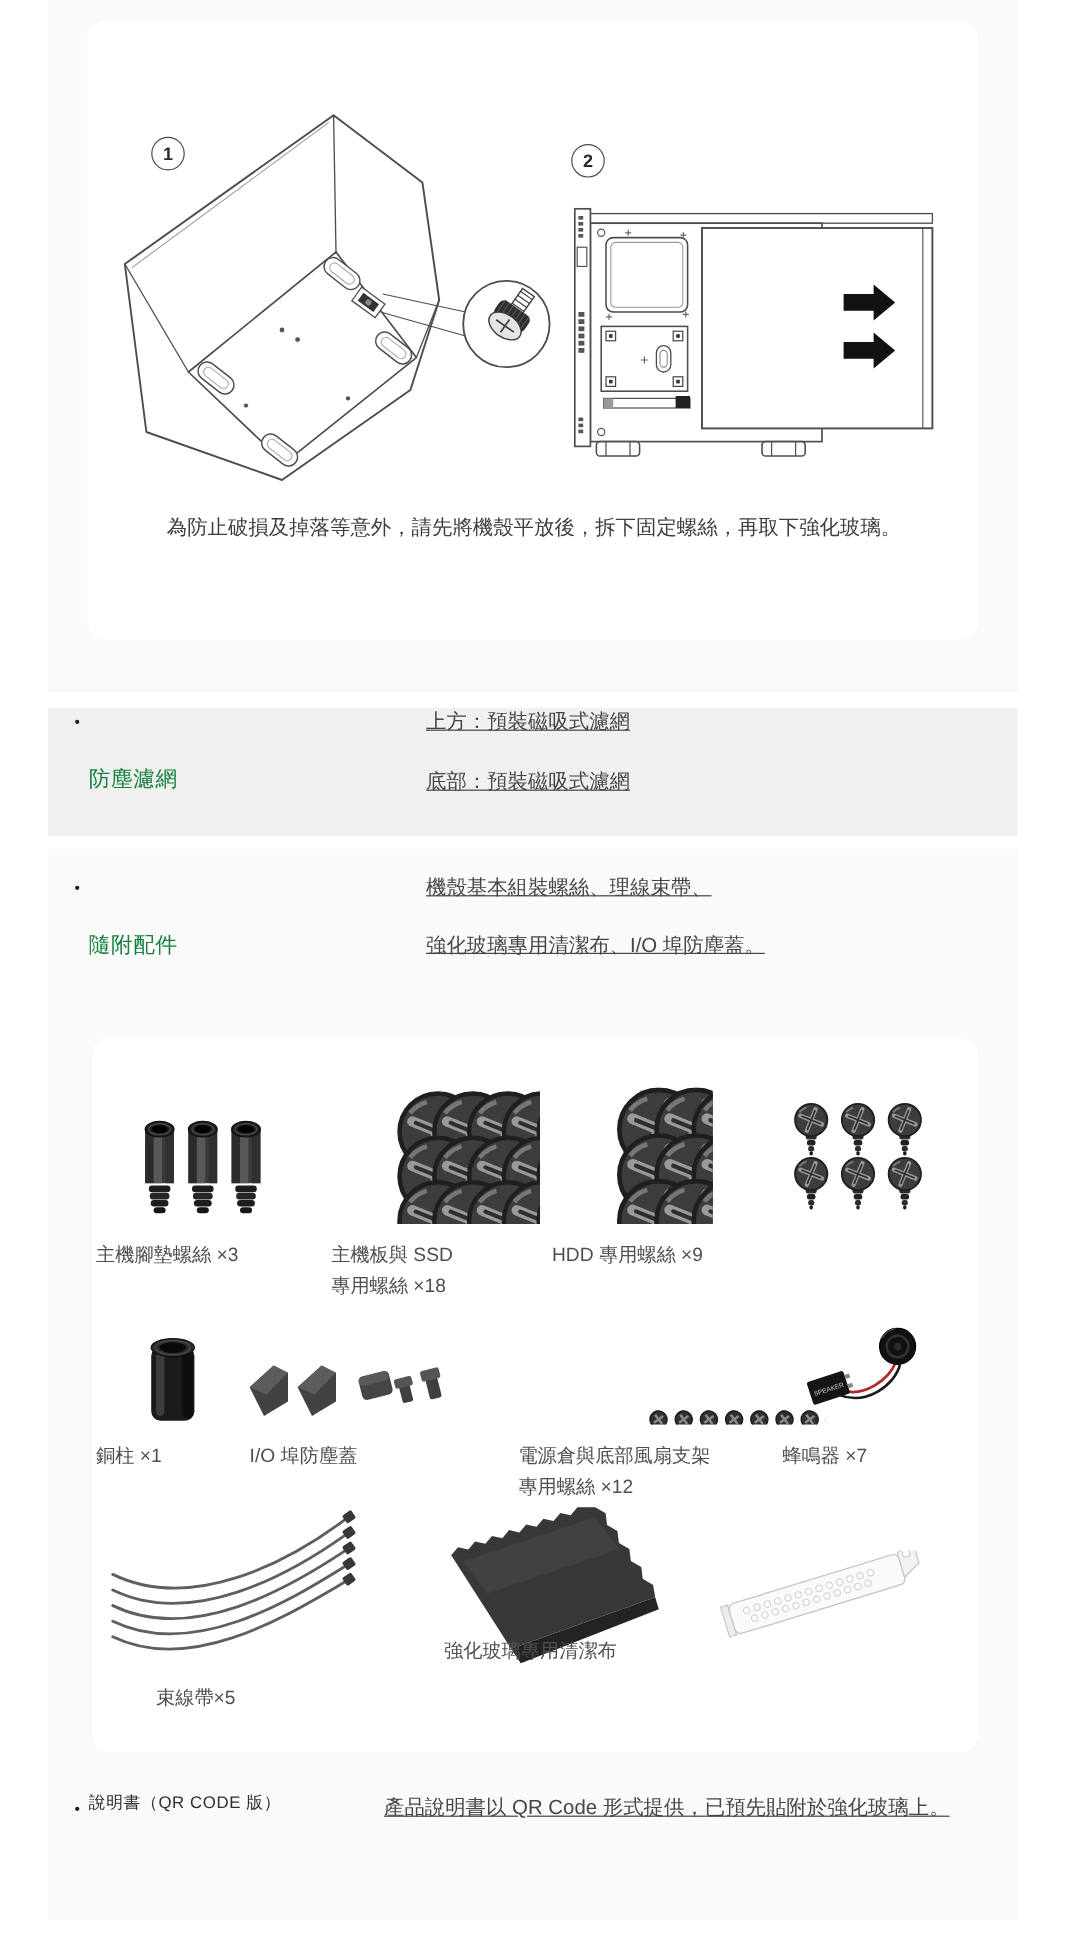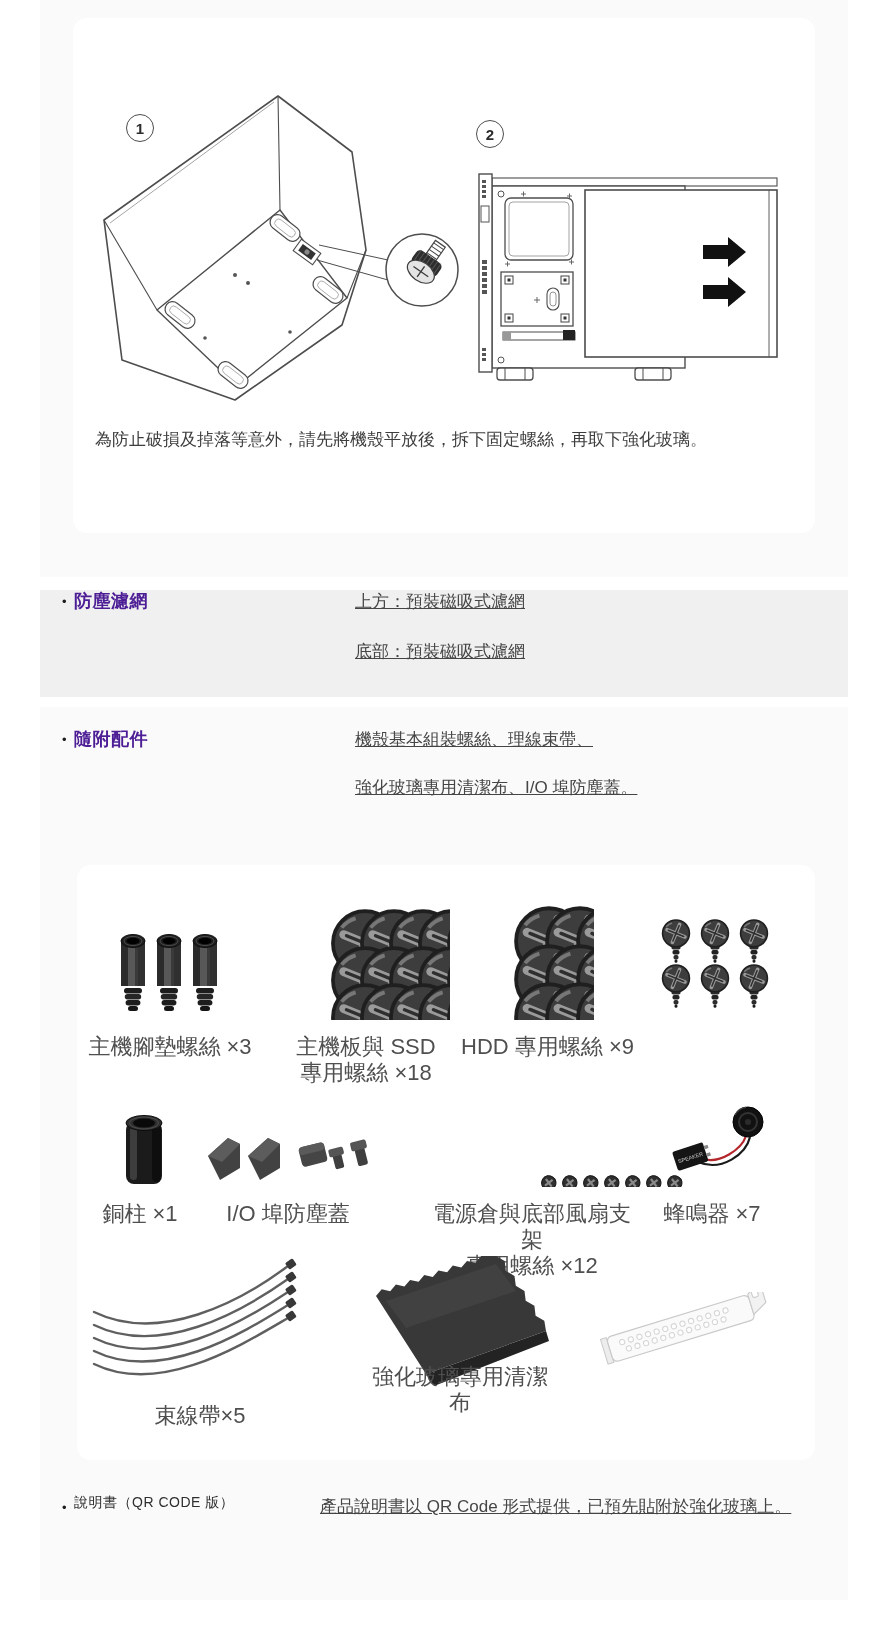--- a/index.html
+++ b/index.html
@@ -8,26 +8,26 @@
   .abs{position:absolute;}
   .bg-a{left:40px;top:0;width:808px;height:577px;background:#fafafa;}
   .bg-b{left:40px;top:590px;width:808px;height:107px;background:#f0f0f0;}
   .bg-c{left:40px;top:707px;width:808px;height:893px;background:#fafafa;}
   .card{background:#ffffff;border-radius:14px;}
   .card1{left:73px;top:18px;width:742px;height:515px;}
   .card2{left:77px;top:865px;width:738px;height:595px;}
   .badge{width:26px;height:26px;border:1.6px solid #4d4d4d;border-radius:50%;
          background:#fff;color:#2b2b2b;font-size:15px;font-weight:bold;
          display:flex;align-items:center;justify-content:center;}
-  .caption{left:95px;top:428px;width:700px;font-size:17px;color:#3d3d3d;}
+  .caption{left:95px;top:428px;width:700px;text-align:center;font-size:17px;color:#3d3d3d;}
   .bullet{font-size:13px;color:#1c1c1c;}
-  .sec-title{font-size:18px;font-weight:bold;color:#4c1d95;letter-spacing:.5px;}
+  .sec-title{font-size:18px;font-weight:normal;color:#15803d;letter-spacing:.5px;margin-top:48px;}
   .sec-line{font-size:17px;color:#454545;text-decoration:underline;}
   .manual-title{font-size:14px;color:#2e2e2e;letter-spacing:.5px;}
-  .lbl{font-size:22px;color:#4f4f4f;text-align:center;line-height:26px;}
+  .lbl{font-size:16px;color:#4f4f4f;line-height:26px;}
 </style>
 </head>
 <body>
 
 <svg width="0" height="0" style="position:absolute" aria-hidden="true">
   <symbol id="sym-screw" viewBox="0 0 26 36">
     <rect x="9.5" y="20" width="7" height="3.4" rx="1.4" fill="#2c2c2c"></rect>
     <rect x="10.3" y="23.8" width="5.4" height="3.4" rx="1.4" fill="#222"></rect>
     <rect x="11.1" y="27.6" width="3.8" height="3.4" rx="1.4" fill="#2c2c2c"></rect>
     <rect x="11.9" y="31" width="2.2" height="2.6" rx="1" fill="#1c1c1c"></rect>

